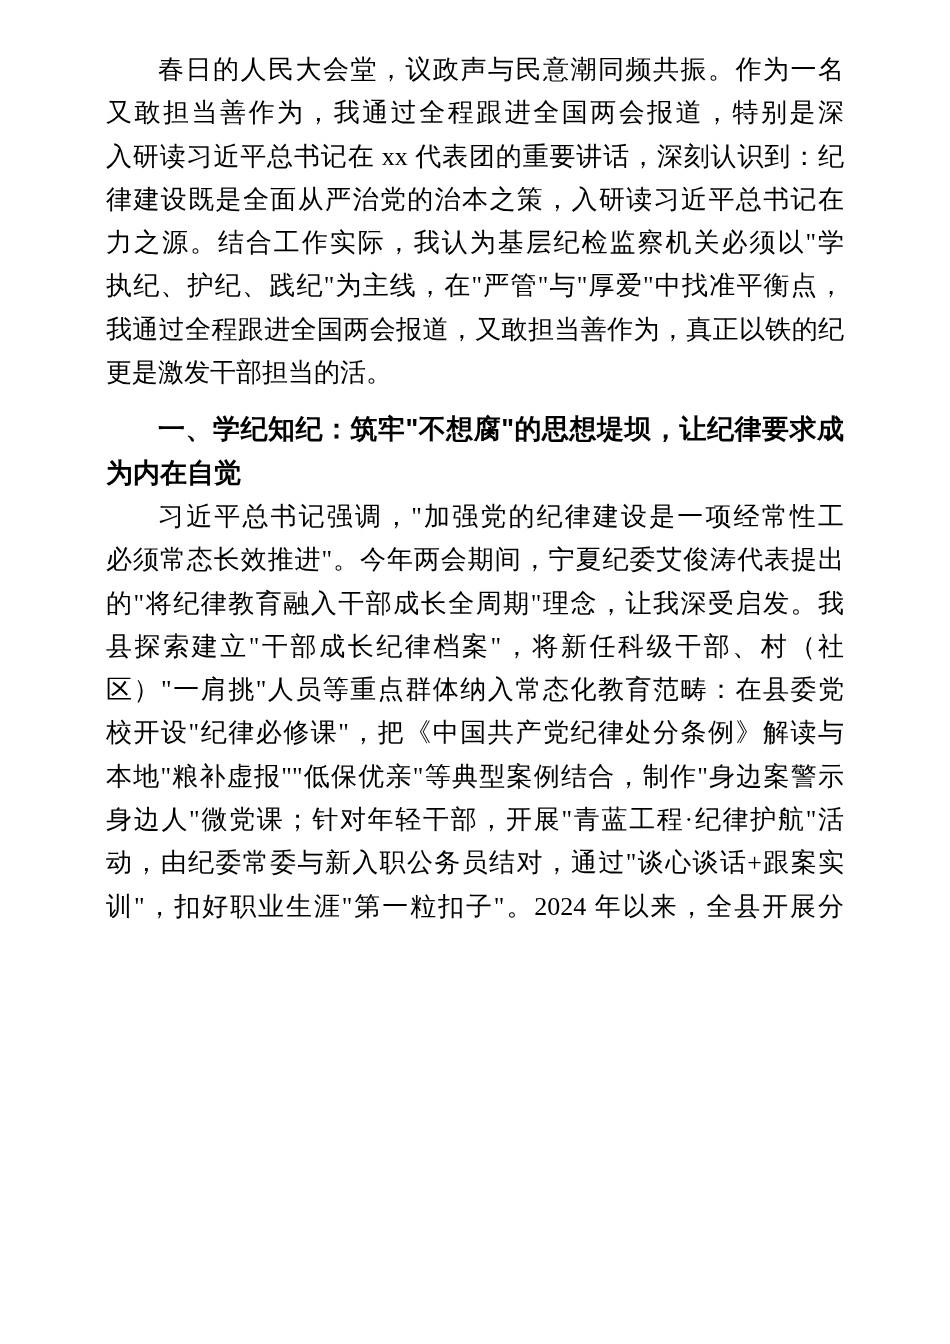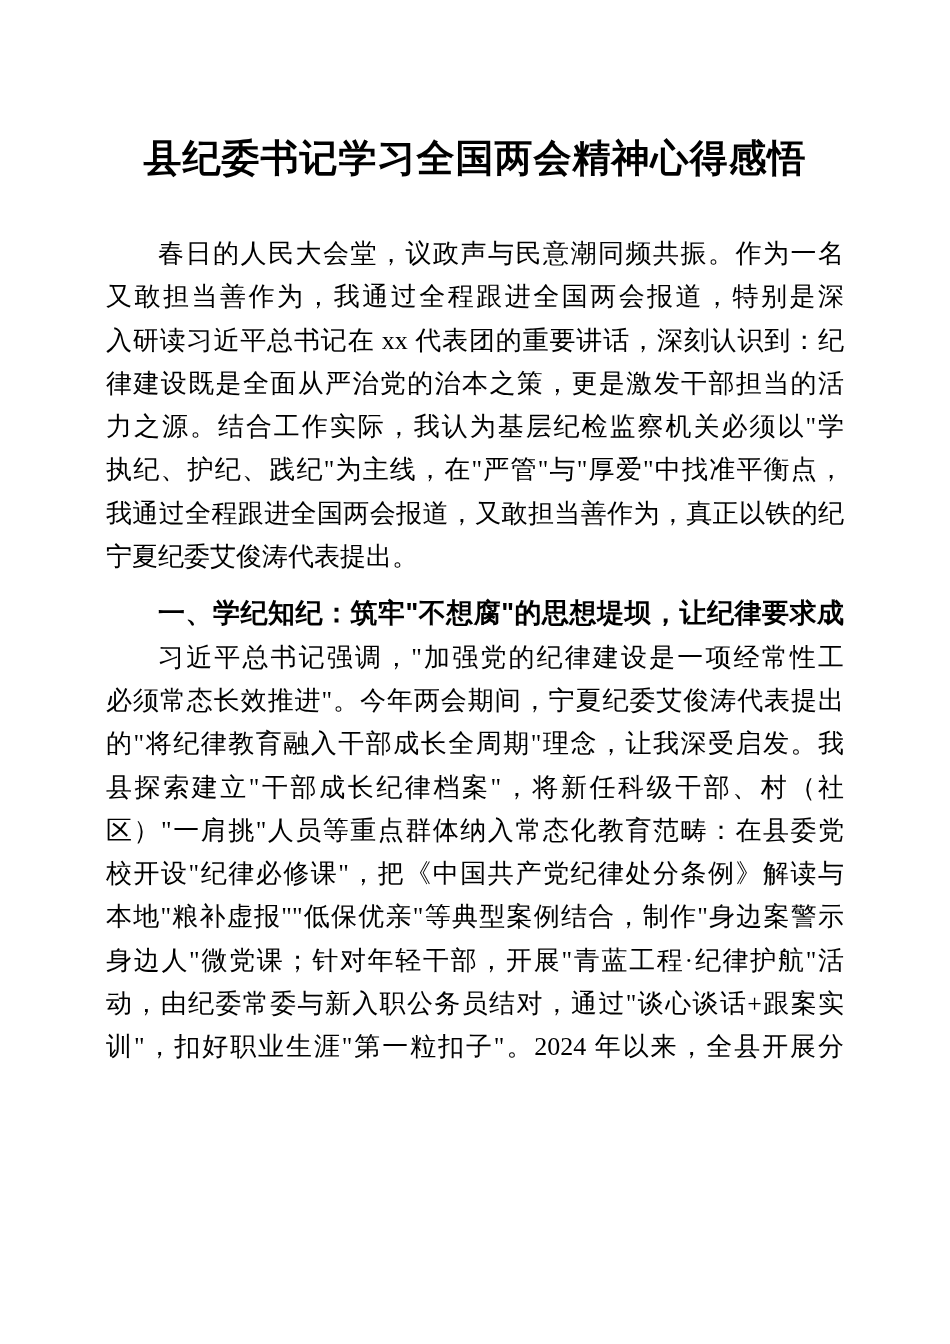--- a/index.html
+++ b/index.html
@@ -50,37 +50,37 @@
     font-family: "Liberation Sans", "DejaVu Sans", sans-serif;
     font-weight: 700;
     font-size: 27px;
   }
 </style>
 </head>
 <body>
 
 <div class="page">
 
-  <h1 class="doc-title">县纪委书记学习全国两会精神心得感悟</h1>
 
   <div class="content">
 
     <div class="para1-block">
       <div class="line indent">春日的人民大会堂，议政声与民意潮同频共振。作为一名</div>
       <div class="line">又敢担当善作为，我通过全程跟进全国两会报道，特别是深</div>
       <div class="line">入研读习近平总书记在 xx 代表团的重要讲话，深刻认识到：纪</div>
-      <div class="line">律建设既是全面从严治党的治本之策，更是激发干部担当的活</div>
+      <div class="line">律建设既是全面从严治党的治本之策，入研读习近平总书记在</div>
       <div class="line">力之源。结合工作实际，我认为基层纪检监察机关必须以"学纪、</div>
       <div class="line">执纪、护纪、践纪"为主线，在"严管"与"厚爱"中找准平衡点，</div>
       <div class="line">我通过全程跟进全国两会报道，又敢担当善作为，真正以铁的纪</div>
-      <div class="line last">宁夏纪委艾俊涛代表提出。</div>
+      <div class="line last">更是激发干部担当的活。</div>
     </div>
 
     <div class="heading-block">
       <div class="line indent">一、学纪知纪：筑牢"不想腐"的思想堤坝，让纪律要求成</div>
+      <div class="line last">为内在自觉</div>
     </div>
 
     <div class="para2-block">
       <div class="line indent">习近平总书记强调，"加强党的纪律建设是一项经常性工作，</div>
       <div class="line">必须常态长效推进"。今年两会期间，宁夏纪委艾俊涛代表提出</div>
       <div class="line">的"将纪律教育融入干部成长全周期"理念，让我深受启发。我</div>
       <div class="line">县探索建立"干部成长纪律档案"，将新任科级干部、村（社</div>
       <div class="line">区）"一肩挑"人员等重点群体纳入常态化教育范畴：在县委党</div>
       <div class="line">校开设"纪律必修课"，把《中国共产党纪律处分条例》解读与</div>
       <div class="line">本地"粮补虚报""低保优亲"等典型案例结合，制作"身边案警示</div>

